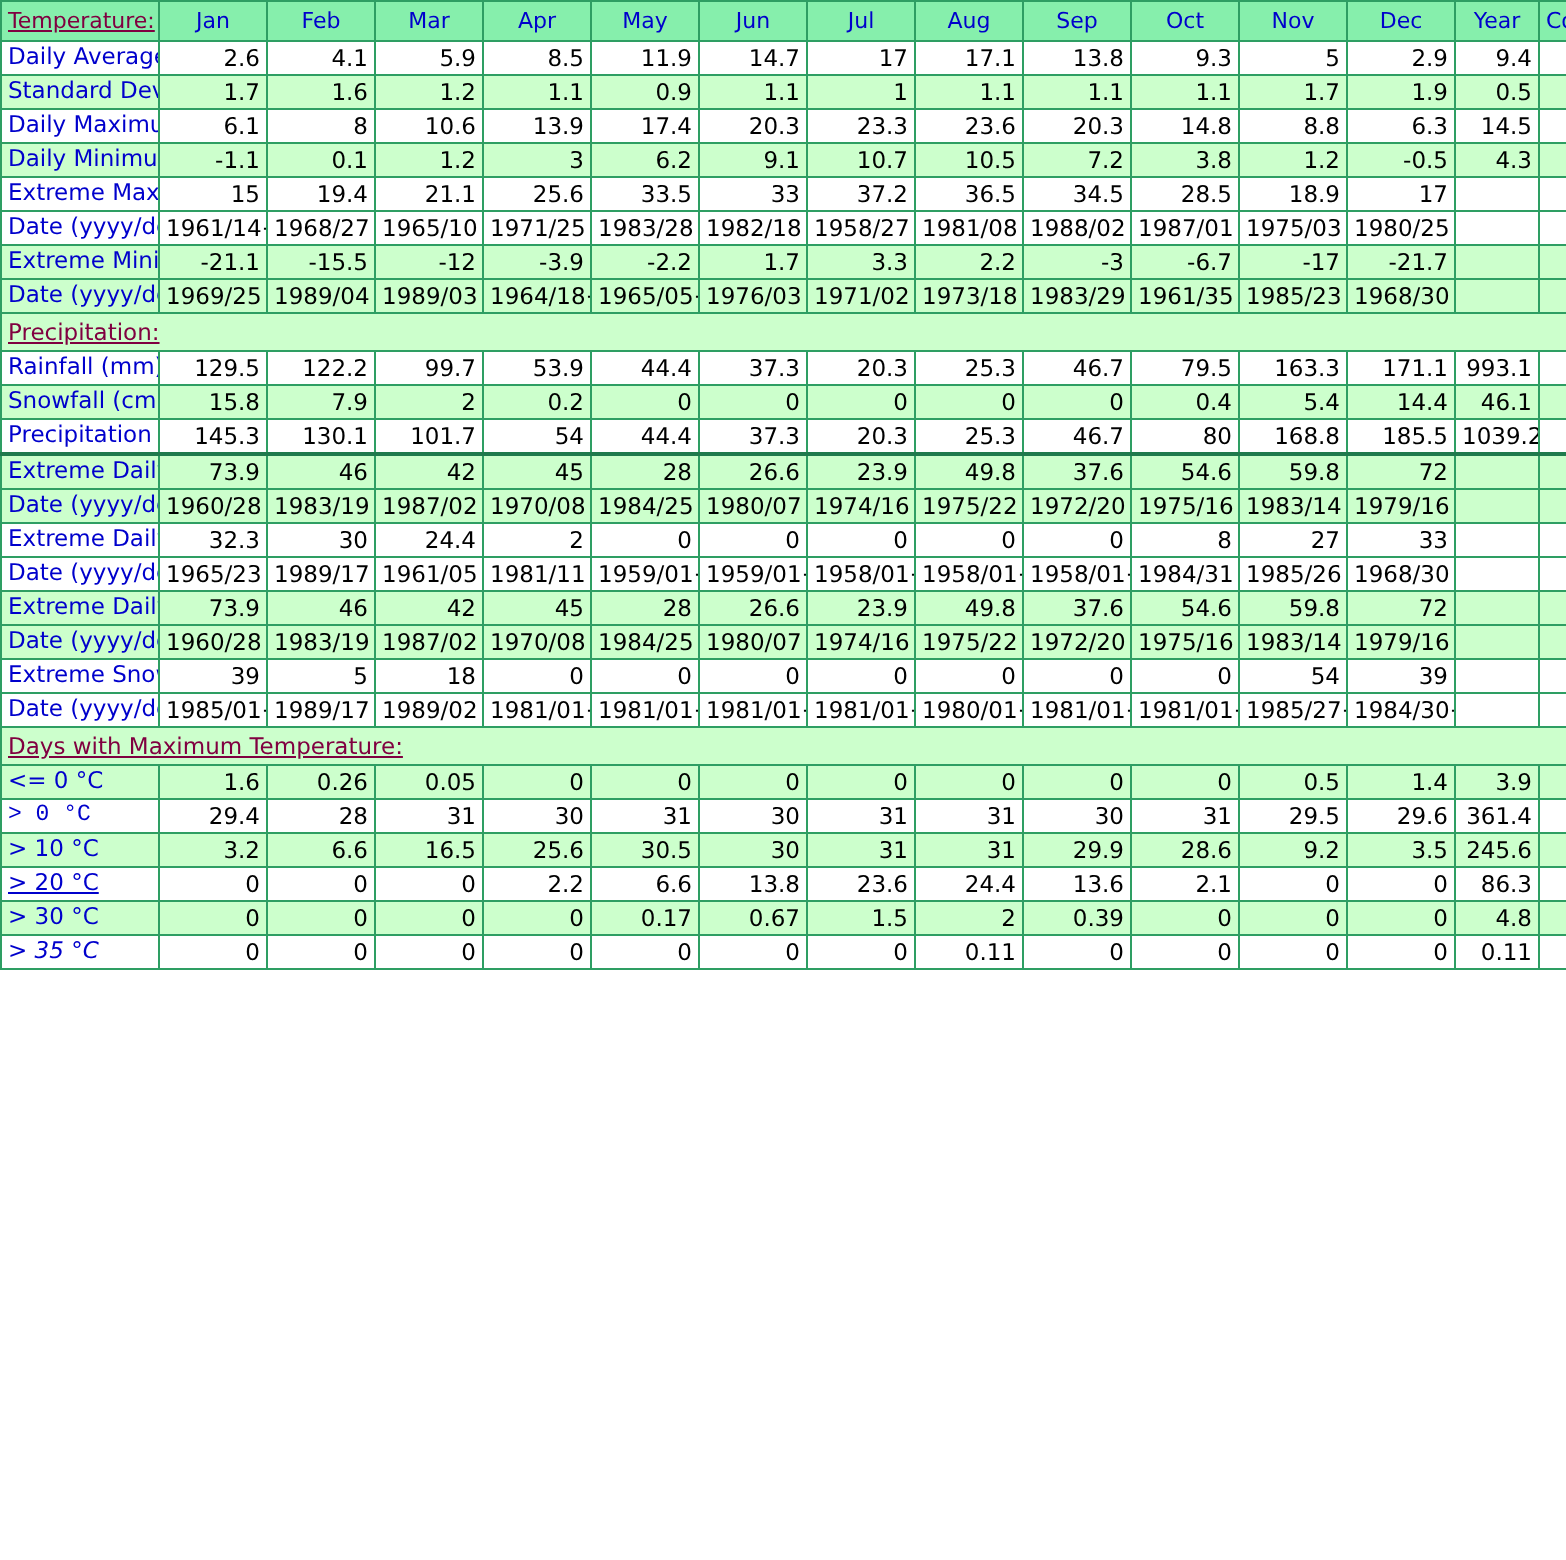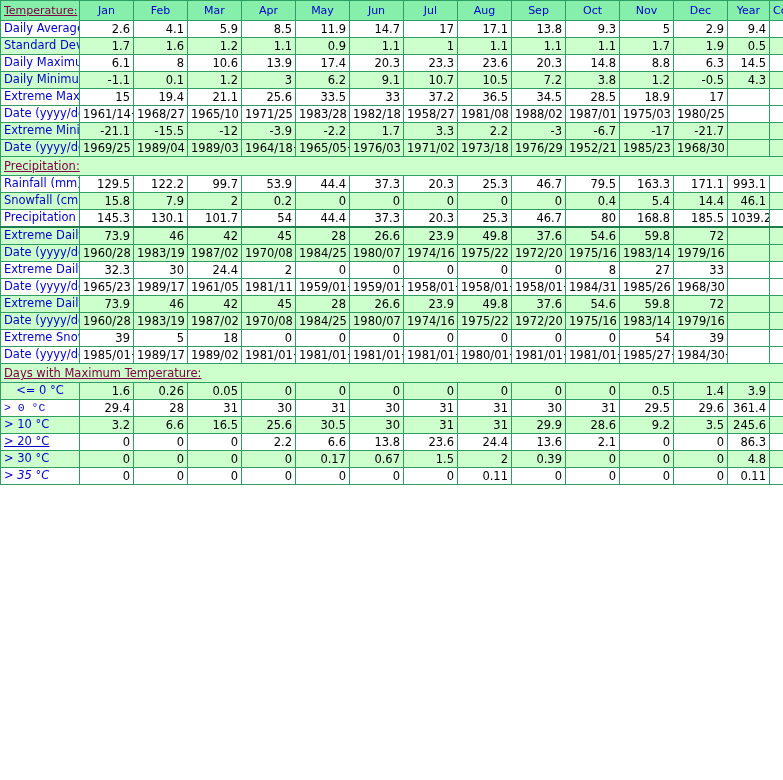--- a/index.html
+++ b/index.html
@@ -247,22 +247,22 @@
       <tr class="shade">
         <td class="row-label">Date (yyyy/dd)</td>
         <td class="val">1969/25</td>
         <td class="val">1989/04</td>
         <td class="val">1989/03</td>
         <td class="val">1964/18+</td>
         <td class="val">1965/05+</td>
         <td class="val">1976/03</td>
         <td class="val">1971/02</td>
         <td class="val">1973/18</td>
-        <td class="val">1976/29</td>
-        <td class="val">1952/21</td>
+        <td class="val">1983/29</td>
+        <td class="val">1961/35</td>
         <td class="val">1985/23</td>
         <td class="val bold">1968/30</td>
         <td class="val"></td>
         <td class="val"></td>
       </tr>
       <tr class="section-row">
         <td colspan="15">Precipitation:</td>
       </tr>
       <tr class="plain">
         <td class="row-label">Rainfall (mm)</td>
@@ -448,21 +448,21 @@
         <td class="val">1981/01+</td>
         <td class="val bold">1985/27+</td>
         <td class="val">1984/30+</td>
         <td class="val"></td>
         <td class="val"></td>
       </tr>
       <tr class="section-row">
         <td colspan="15">Days with Maximum Temperature:</td>
       </tr>
       <tr class="shade">
-        <td class="row-label" style="white-space: nowrap; text-align: center;">&lt;= 0 °C</td>
+        <td class="row-label" style="white-space: nowrap;">&lt;= 0 °C</td>
         <td class="val">1.6</td>
         <td class="val">0.26</td>
         <td class="val">0.05</td>
         <td class="val">0</td>
         <td class="val">0</td>
         <td class="val">0</td>
         <td class="val">0</td>
         <td class="val">0</td>
         <td class="val">0</td>
         <td class="val">0</td>

